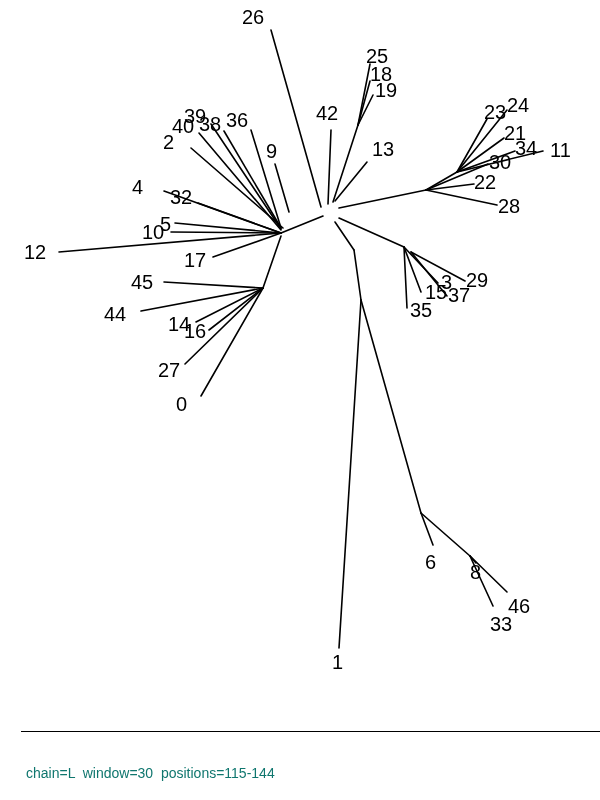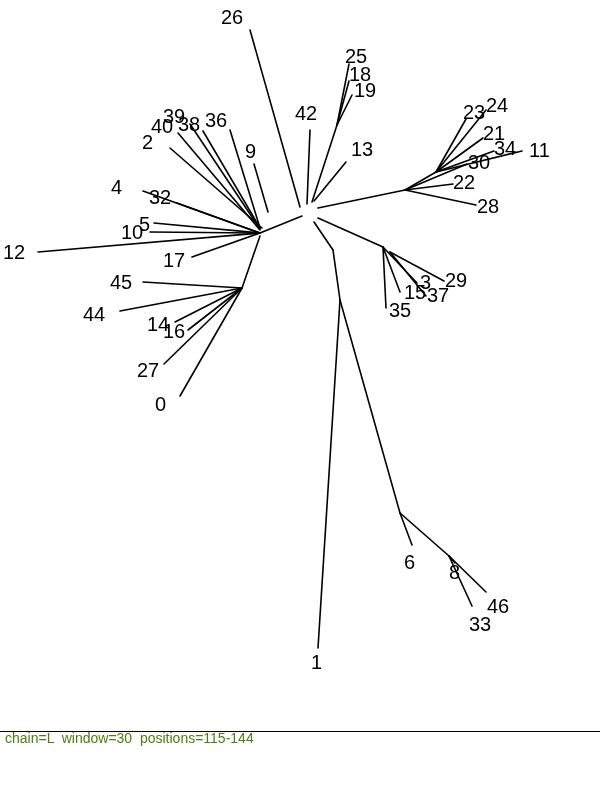--- a/index.html
+++ b/index.html
@@ -4,38 +4,38 @@
 <style>
   html, body {
     margin: 0;
     padding: 0;
     width: 600px;
     height: 800px;
     background: #ffffff;
     overflow: hidden;
     font-family: "Liberation Sans", sans-serif;
   }
-  .page { position: relative; width: 500px; height: 800px; }
+  .page { position: relative; width: 500px; height: 800px; margin-left: 21px; }
   #tree-svg { position: absolute; left: 0; top: 0; }
   #tree-svg text {
     font-family: "Liberation Sans", sans-serif;
     font-size: 20px;
     fill: #000000;
   }
   .divider {
     position: absolute;
     left: 0; top: 731px;
     width: 600px; height: 1px;
     background: #000000;
   }
   .info-line {
     position: absolute;
-    left: 5px; top: 730px;
+    left: 5px; top: 765px;
     font-size: 14px;
-    color: #4d7c0f;
+    color: #0f766e;
     white-space: pre;
   }
   .aln-line {
     position: absolute;
     left: 4px;
     font-family: "DejaVu Sans Mono", "Liberation Mono", monospace;
     font-size: 15px;
     color: #000000;
     white-space: pre;
     letter-spacing: 0px;

